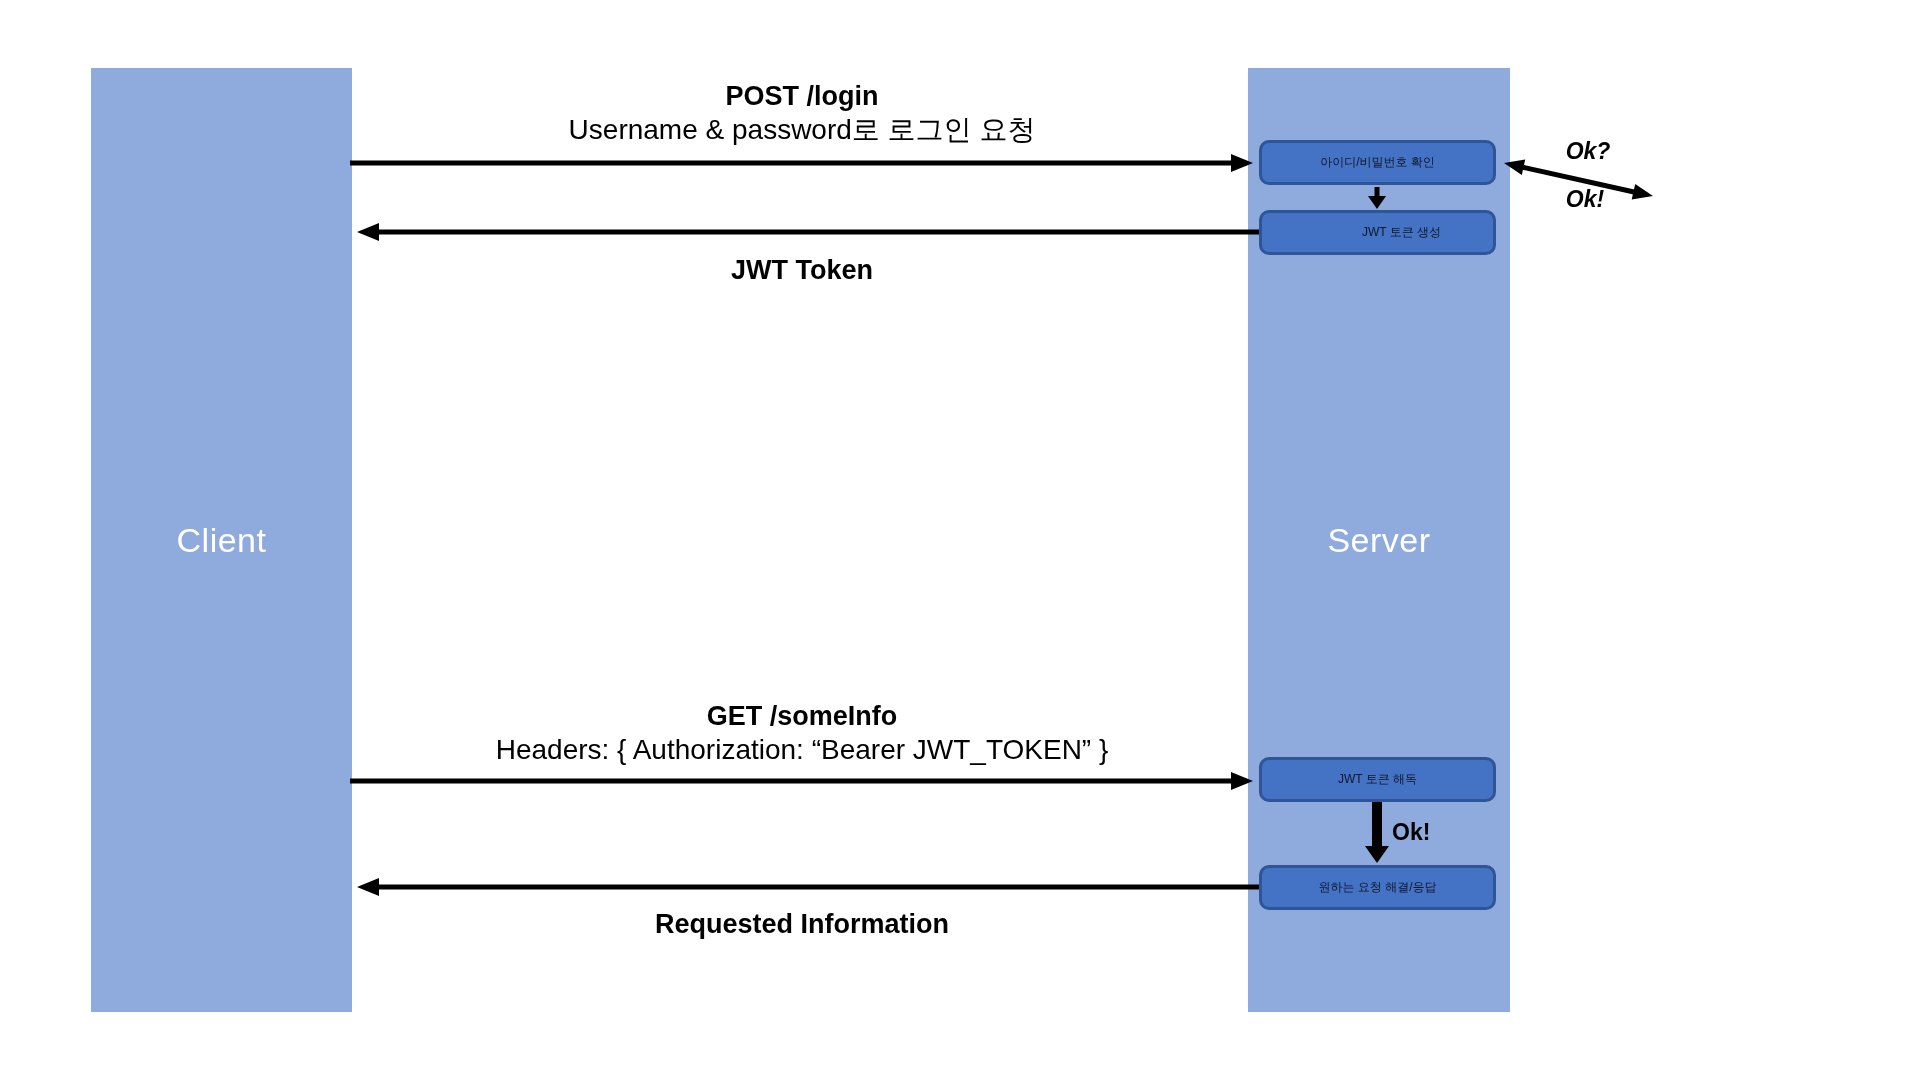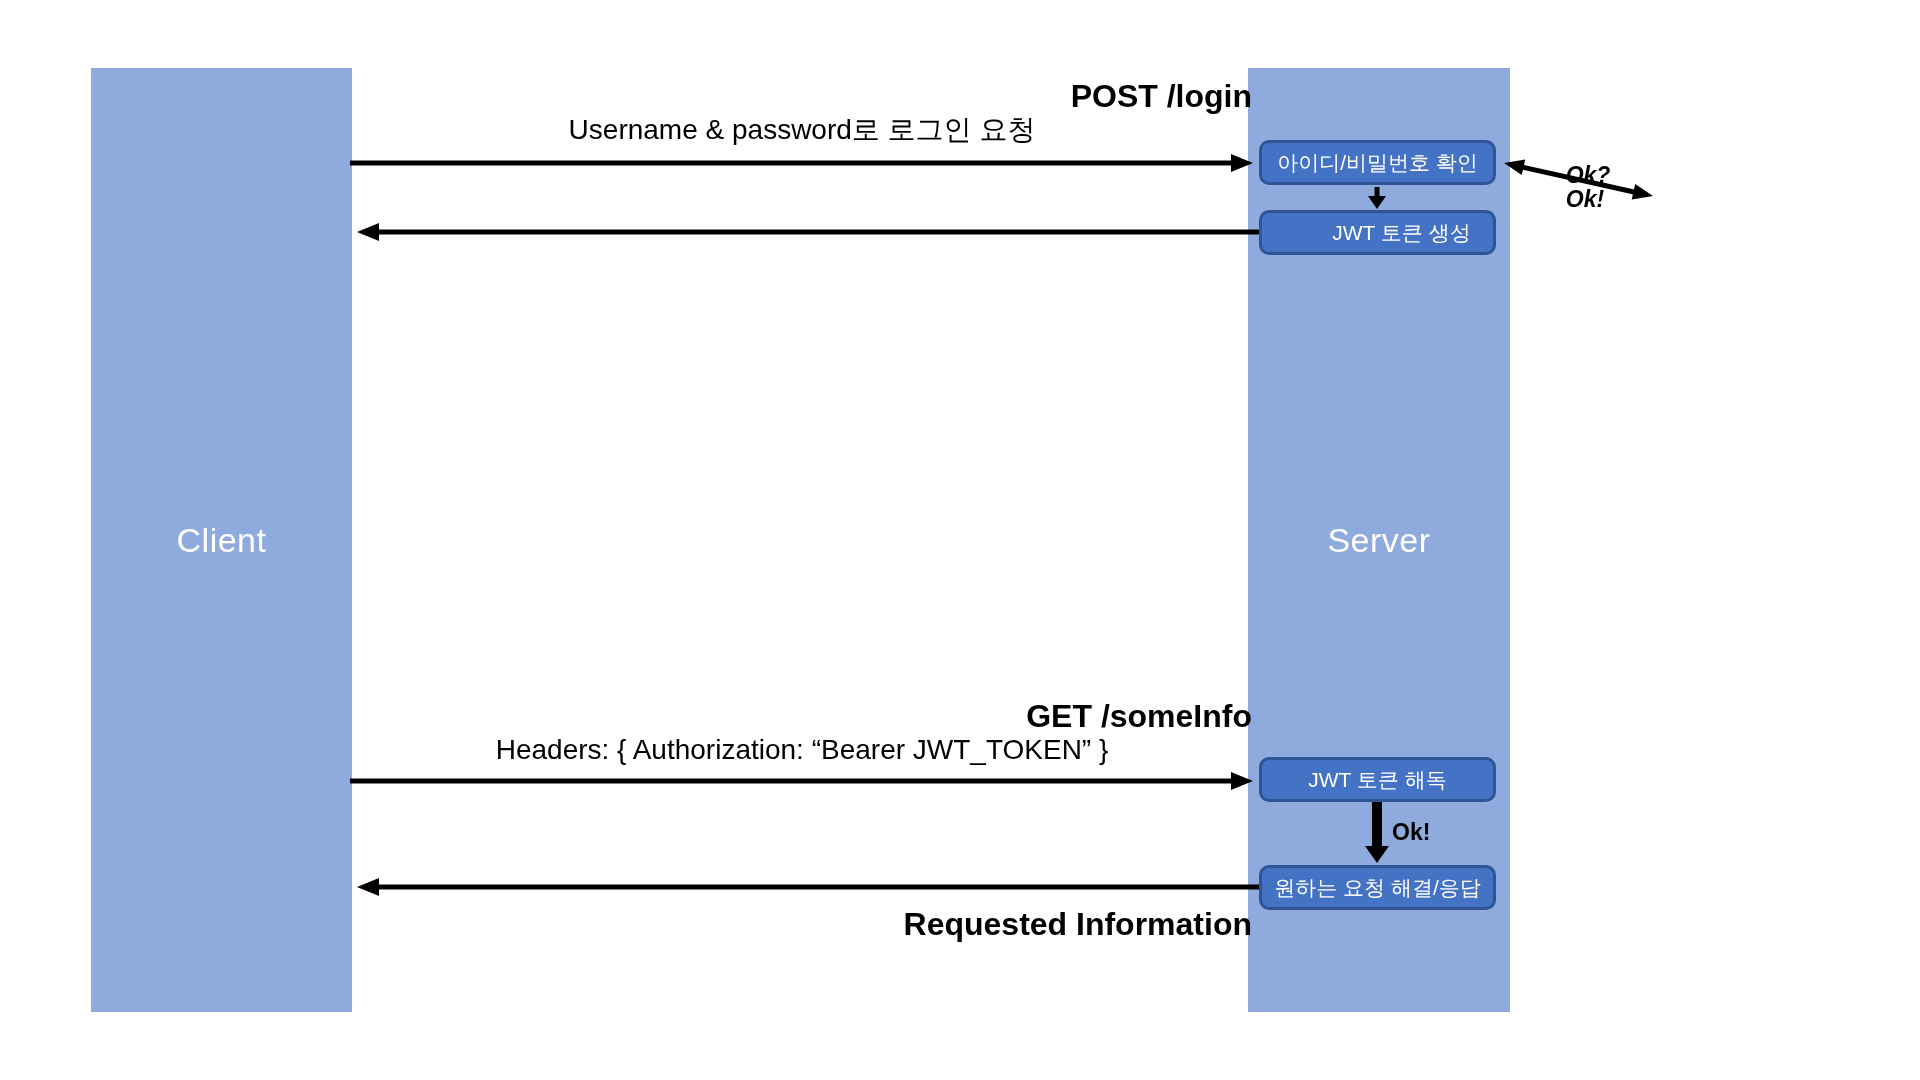--- a/index.html
+++ b/index.html
@@ -52,60 +52,59 @@
     box-sizing: border-box;
     background: #4472C4;
     border: 3px solid #2F5597;
     border-radius: 10px;
     display: flex;
     align-items: center;
     justify-content: center;
     z-index: 3;
   }
   .step-box span {
-    color: #ffffff;
-    font-size: 21px;
+    color: #0f172a;
+    font-size: 12px;
     white-space: nowrap;
   }
   .step-verify  { top: 140px; }
   .step-generate{ top: 210px; padding-left: 48px; }
   .step-decode  { top: 757px; }
   .step-respond { top: 865px; }
   
   .msg {
     position: absolute;
     left: 352px;
     width: 900px;
     text-align: center;
     z-index: 4;
   }
   .msg-title {
-    font-size: 32px;
+    font-size: 27px;
     font-weight: bold;
     line-height: 36px;
-    text-align: right;
   }
   .msg-sub {
     font-size: 28px;
     line-height: 31px;
   }
   .msg-post      { top: 78px; }
   .msg-jwt       { top: 252px; }
   .msg-get       { top: 698px; }
   .msg-requested { top: 906px; }
   
   .ok-label {
     position: absolute;
     font-size: 23px;
     font-weight: bold;
     z-index: 4;
     white-space: nowrap;
   }
   .ok-italic { font-style: italic; }
-  .ok-question { left: 1546px; top: 138px; width: 84px; text-align: center; margin-top: 24px; }
+  .ok-question { left: 1546px; top: 138px; width: 84px; text-align: center; }
   .ok-answer   { left: 1543px; top: 186px; width: 84px; text-align: center; }
   .ok-decode   { left: 1392px; top: 819px; }
   
   .db {
     position: absolute;
     left: 1655px;
     top: 95px;
     width: 175px;
     height: 203px;
     z-index: 2;
@@ -188,20 +187,23 @@
   </div>
   <div class="step-box step-respond">
     <span>원하는 요청 해결/응답</span>
   </div>
 
   <div class="msg msg-post">
     <div class="msg-title">POST /login</div>
     <div class="msg-sub">Username &amp; password로 로그인 요청</div>
   </div>
 
+  <div class="msg msg-jwt">
+    <div class="msg-title">JWT Token</div>
+  </div>
 
   <div class="msg msg-get">
     <div class="msg-title">GET /someInfo</div>
     <div class="msg-sub">Headers: { Authorization: “Bearer JWT_TOKEN” }</div>
   </div>
 
   <div class="msg msg-requested">
     <div class="msg-title">Requested Information</div>
   </div>
 

